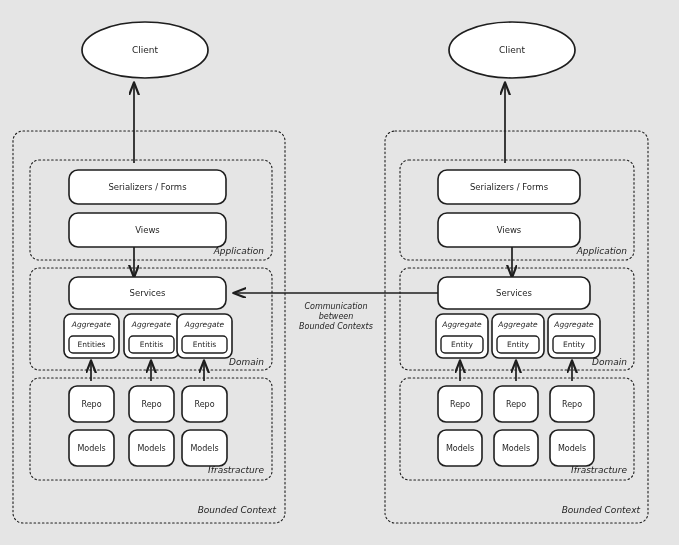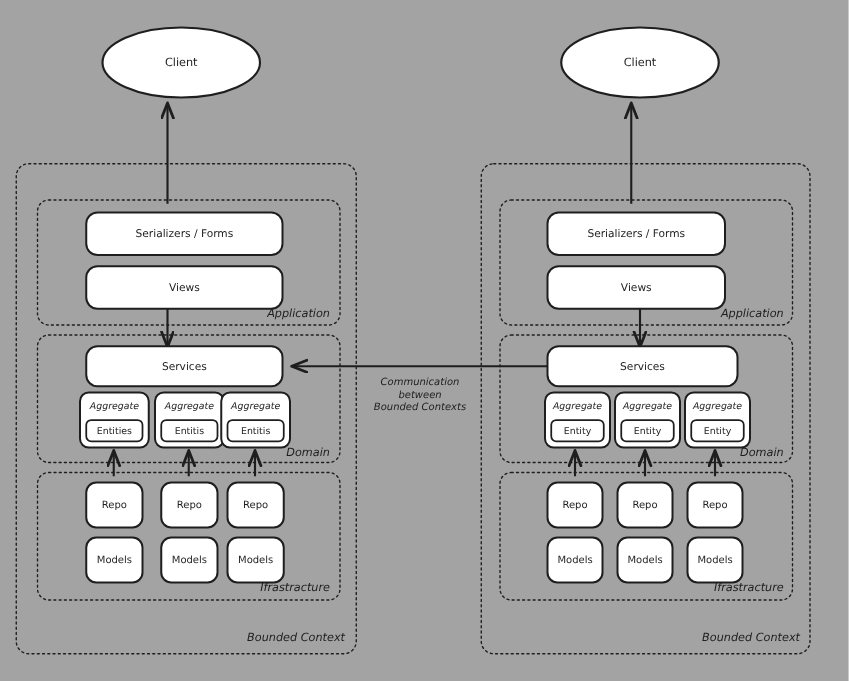--- a/index.html
+++ b/index.html
@@ -8,21 +8,21 @@
     padding: 0;
     background: #ffffff;
   }
   body {
     font-family: "DejaVu Sans", sans-serif;
   }
   #canvas {
     position: relative;
     width: 679px;
     height: 545px;
-    background: #a3a3a3;
+    background: #e5e5e5;
     overflow: hidden;
   }
   #svg-layer {
     position: absolute;
     top: 0;
     left: 0;
     width: 679px;
     height: 545px;
   }
   .ctx-label,

